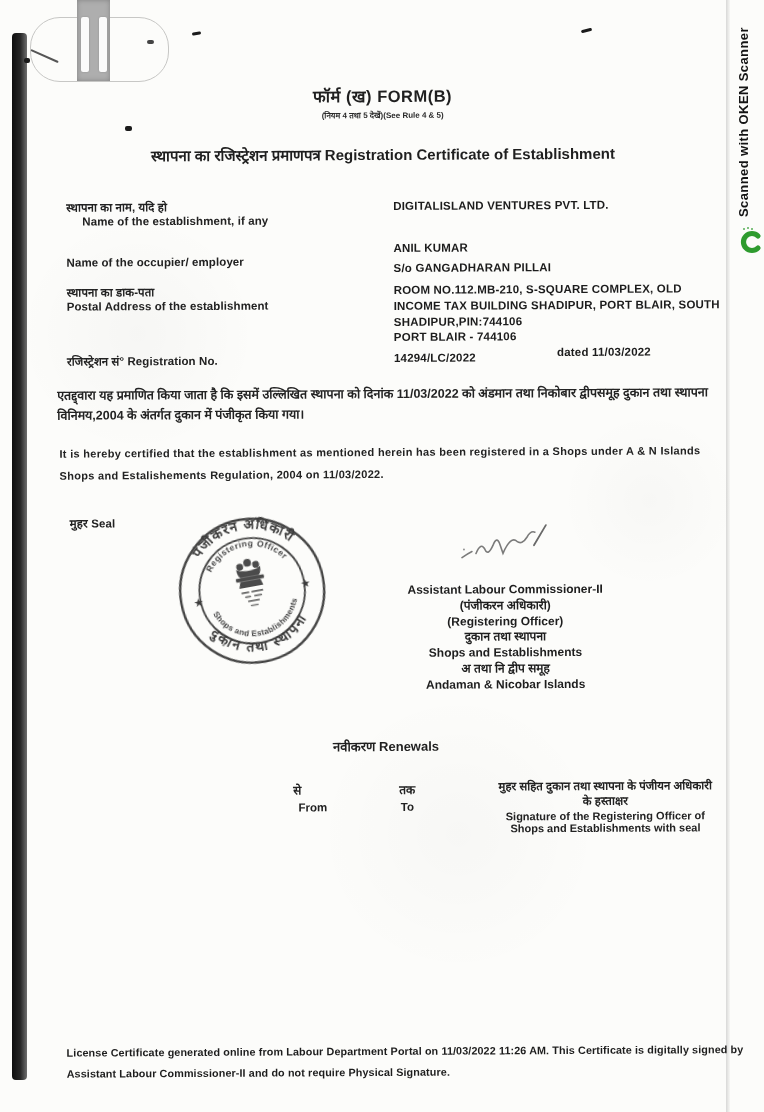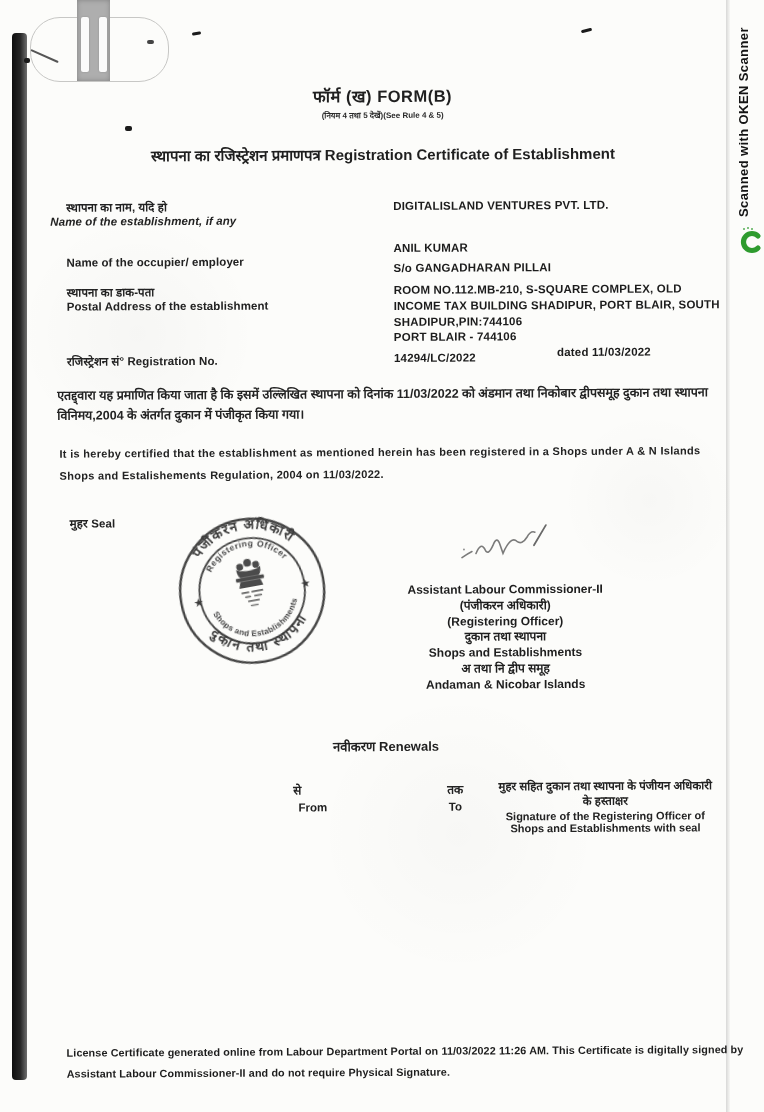--- a/index.html
+++ b/index.html
@@ -44,21 +44,21 @@
   <div class="abs" style="left:726px;top:0;width:4px;height:1112px;background:linear-gradient(90deg,rgba(0,0,0,.14),rgba(0,0,0,.02));"></div>
 
   <div id="doc">
 
     <div class="abs ctr nw" style="left:55px;top:84px;width:660px;font-size:16.5px;font-weight:700;letter-spacing:.5px;">फॉर्म (ख) FORM(B)</div>
     <div class="abs ctr nw" style="left:55px;top:109px;width:660px;font-size:8px;font-weight:700;color:#2a2a2a;">(नियम 4 तथा 5 देखें)(See Rule 4 &amp; 5)</div>
 
     <div class="abs ctr nw" style="left:40px;top:144px;width:690px;font-size:15px;font-weight:700;">स्थापना का रजिस्ट्रेशन प्रमाणपत्र Registration Certificate of Establishment</div>
 
     <div class="abs lbl nw" style="left:68px;top:198px;">स्थापना का नाम, यदि हो</div>
-    <div class="abs lbl nw" style="left:52px;top:214px;font-style:italic;">Name of the establishment, if any</div>
+    <div class="abs lbl nw" style="left:84px;top:214px;">Name of the establishment, if any</div>
     <div class="abs val nw" style="left:395px;top:200px;">DIGITALISLAND VENTURES PVT. LTD.</div>
 
     <div class="abs lbl nw" style="left:68px;top:246px;margin-top:9px;">Name of the occupier/ employer</div>
     <div class="abs val nw" style="left:395px;top:242px;">ANIL KUMAR</div>
     <div class="abs val nw" style="left:395px;top:262px;">S/o GANGADHARAN PILLAI</div>
 
     <div class="abs lbl nw" style="left:68px;top:283px;">स्थापना का डाक-पता</div>
     <div class="abs lbl nw" style="left:68px;top:299px;">Postal Address of the establishment</div>
     <div class="abs val nw" style="left:395px;top:284px;">ROOM NO.112.MB-210, S-SQUARE COMPLEX, OLD</div>
     <div class="abs val nw" style="left:395px;top:300px;">INCOME TAX BUILDING SHADIPUR, PORT BLAIR, SOUTH</div>
@@ -136,21 +136,21 @@
       <div class="sig-line nw">अ तथा नि द्वीप समूह</div>
       <div class="sig-line nw">Andaman &amp; Nicobar Islands</div>
     </div>
 
     <div class="abs ctr nw" style="left:55px;top:737px;width:660px;font-size:13px;font-weight:700;">नवीकरण Renewals</div>
 
     <div class="abs ctr" style="left:266px;top:781px;width:60px;">
       <div class="tbl-hi nw">से</div>
       <div class="tbl-en nw" style="margin-top:3px;text-align:right;">From</div>
     </div>
-    <div class="abs ctr" style="left:424px;top:781px;width:60px;">
+    <div class="abs ctr" style="left:376px;top:781px;width:60px;">
       <div class="tbl-hi nw">तक</div>
       <div class="tbl-en nw" style="margin-top:3px;">To</div>
     </div>
     <div class="abs ctr" style="left:478px;top:779px;width:252px;">
       <div class="tbl-hi nw" style="font-size:11.5px;">मुहर सहित दुकान तथा स्थापना के पंजीयन अधिकारी</div>
       <div class="tbl-hi nw" style="font-size:11.5px;">के हस्ताक्षर</div>
       <div class="tbl-en nw" style="font-size:11px;margin-top:2px;">Signature of the Registering Officer of</div>
       <div class="tbl-en nw" style="font-size:11px;">Shops and Establishments with seal</div>
     </div>
 

